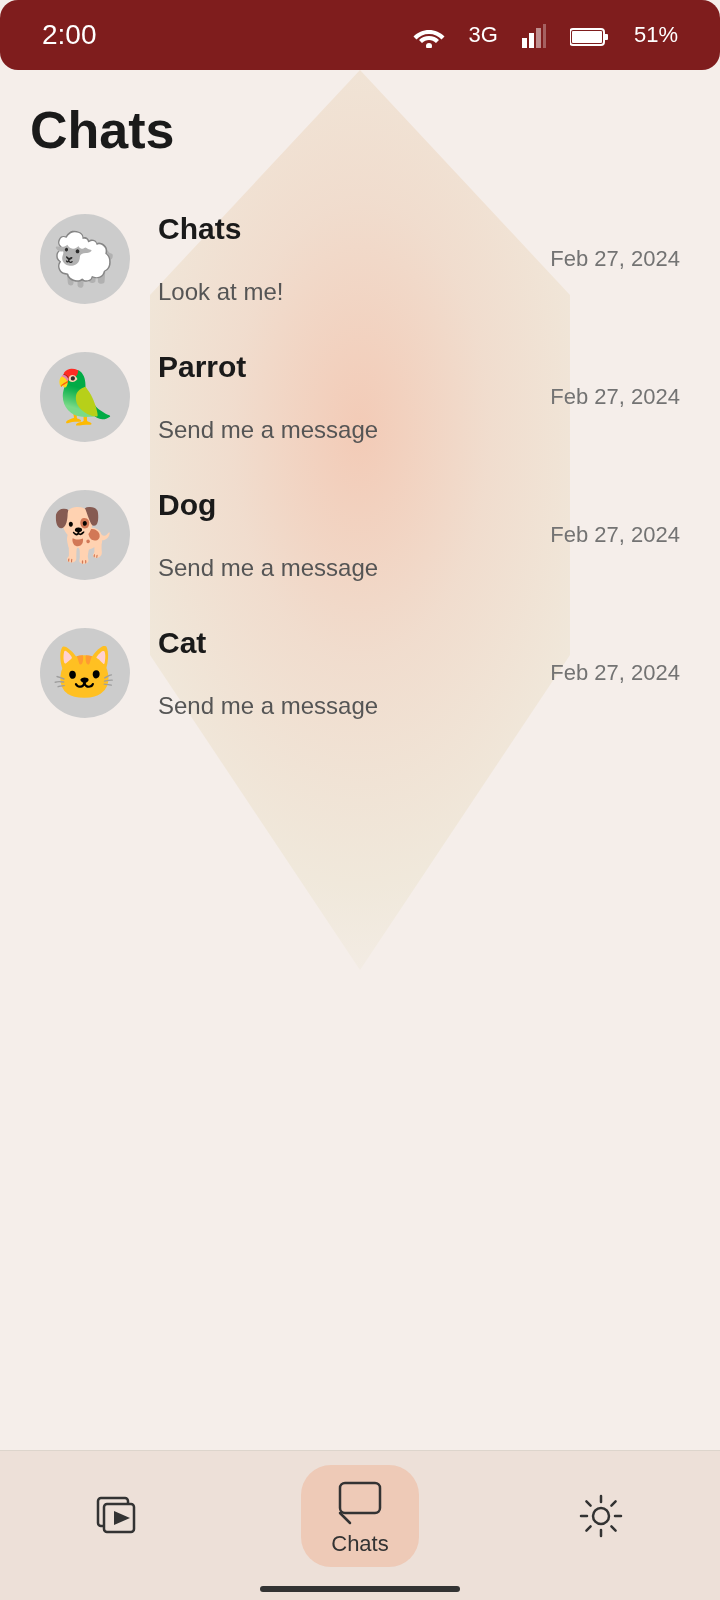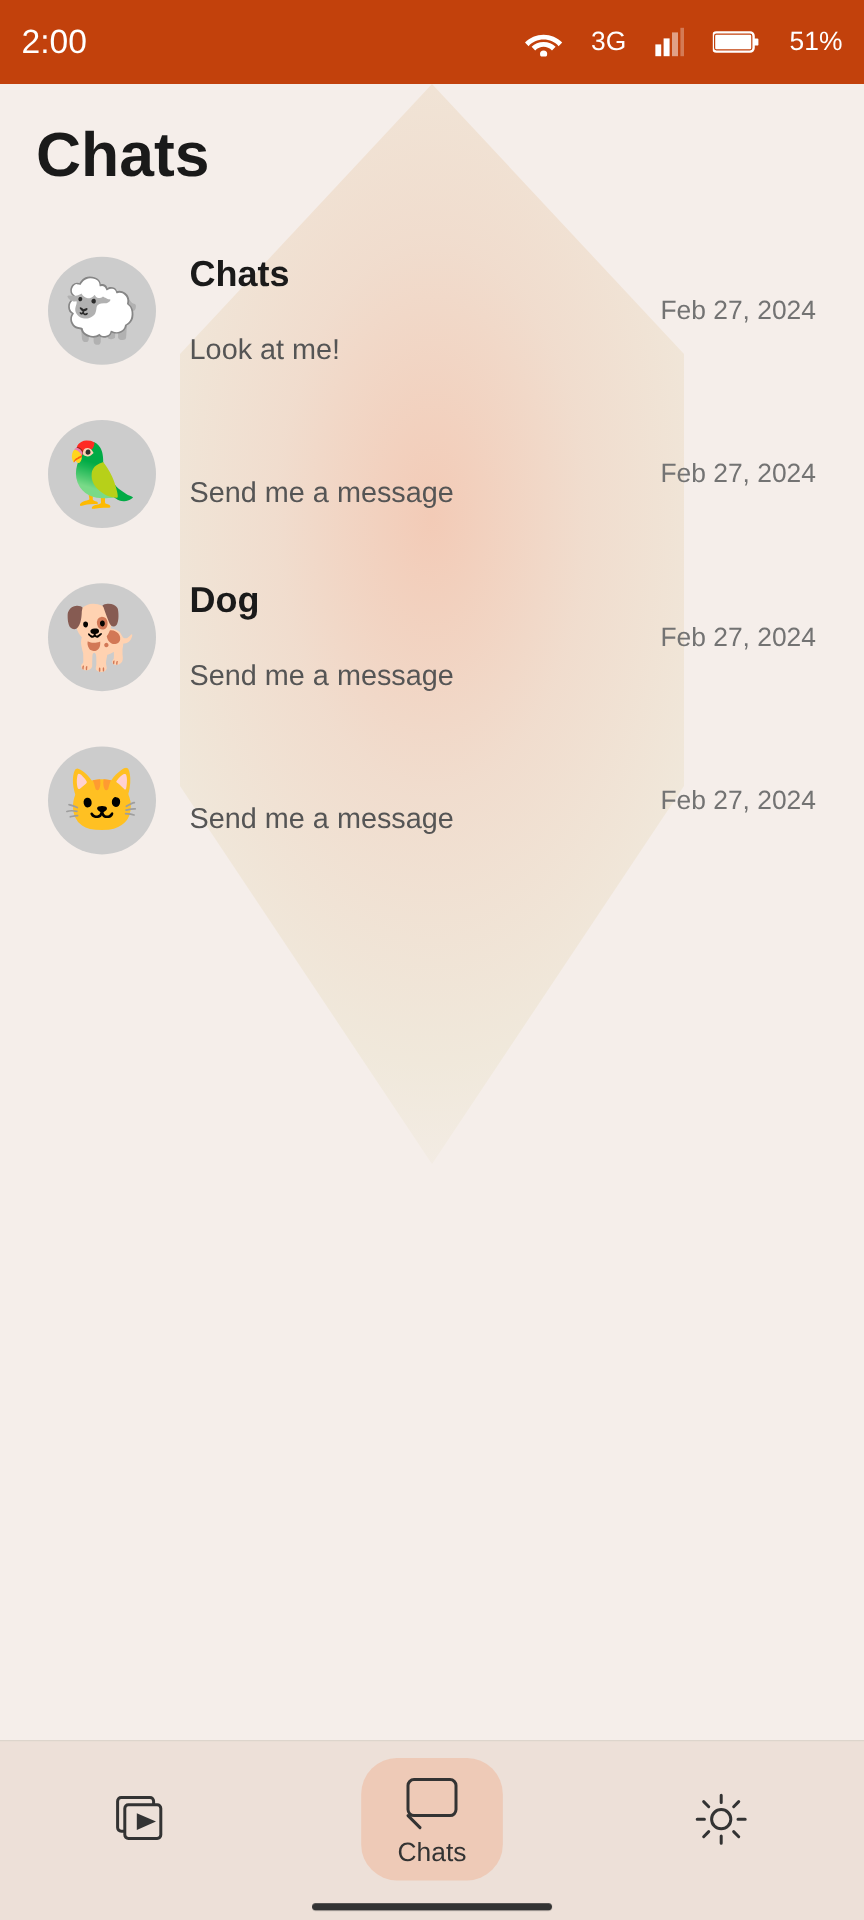--- a/index.html
+++ b/index.html
@@ -11,34 +11,35 @@
       background: #f5eeea;
       font-family: -apple-system, BlinkMacSystemFont, 'Helvetica Neue', Arial, sans-serif;
       position: relative;
       overflow-x: hidden;
     }
 
     
     .status-bar {
       width: 100%;
       height: 70px;
-      background: #c2410c;
+      background: #7f1d1d;
       display: flex;
       align-items: center;
       justify-content: space-between;
-      padding: 0 18px;
+      padding: 0 42px;
+      border-radius: 18px;
     }
     .status-time {
       color: white;
       font-size: 28px;
       font-weight: 500;
     }
     .status-icons {
       display: flex;
-      align-items: center;
+      align-items: flex-end;
       gap: 24px;
       color: white;
       font-size: 24px;
     }
     .status-icons span {
       font-size: 22px;
       color: white;
     }
 
     
@@ -229,39 +230,41 @@
       <div class="chat-name">Chats</div>
       <div class="chat-preview">Look at me!</div>
     </div>
     <div class="chat-date">Feb 27, 2024</div>
   </div>
       <div class="chat-item">
     <div class="avatar">
       <div class="avatar-inner" style="font-size:52px;">🦜</div>
     </div>
     <div class="chat-info">
+      <div class="chat-name">Parrot</div>
       <div class="chat-preview">Send me a message</div>
     </div>
     <div class="chat-date">Feb 27, 2024</div>
   </div>
       <div class="chat-item">
     <div class="avatar">
       <div class="avatar-inner" style="font-size:52px;">🐕</div>
     </div>
     <div class="chat-info">
       <div class="chat-name">Dog</div>
       <div class="chat-preview">Send me a message</div>
     </div>
     <div class="chat-date">Feb 27, 2024</div>
   </div>
       <div class="chat-item">
     <div class="avatar">
       <div class="avatar-inner" style="font-size:52px;">🐱</div>
     </div>
     <div class="chat-info">
+      <div class="chat-name">Cat</div>
       <div class="chat-preview">Send me a message</div>
     </div>
     <div class="chat-date">Feb 27, 2024</div>
   </div>
     </div>
 </div>
 
 <div class="bottom-nav">
   <div class="nav-item">
     <div class="nav-icon">

